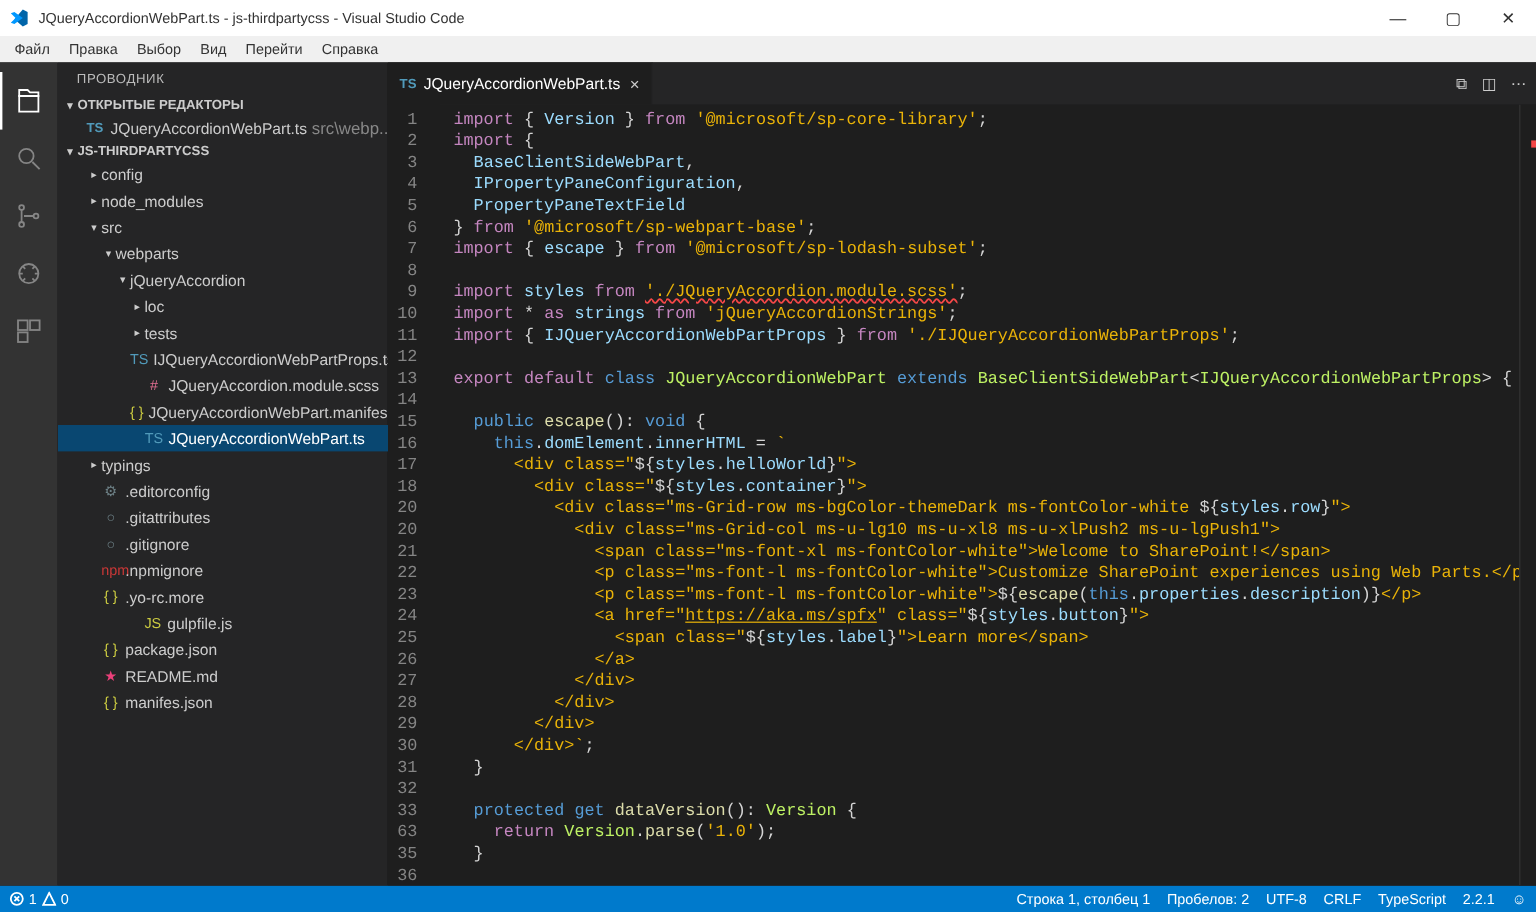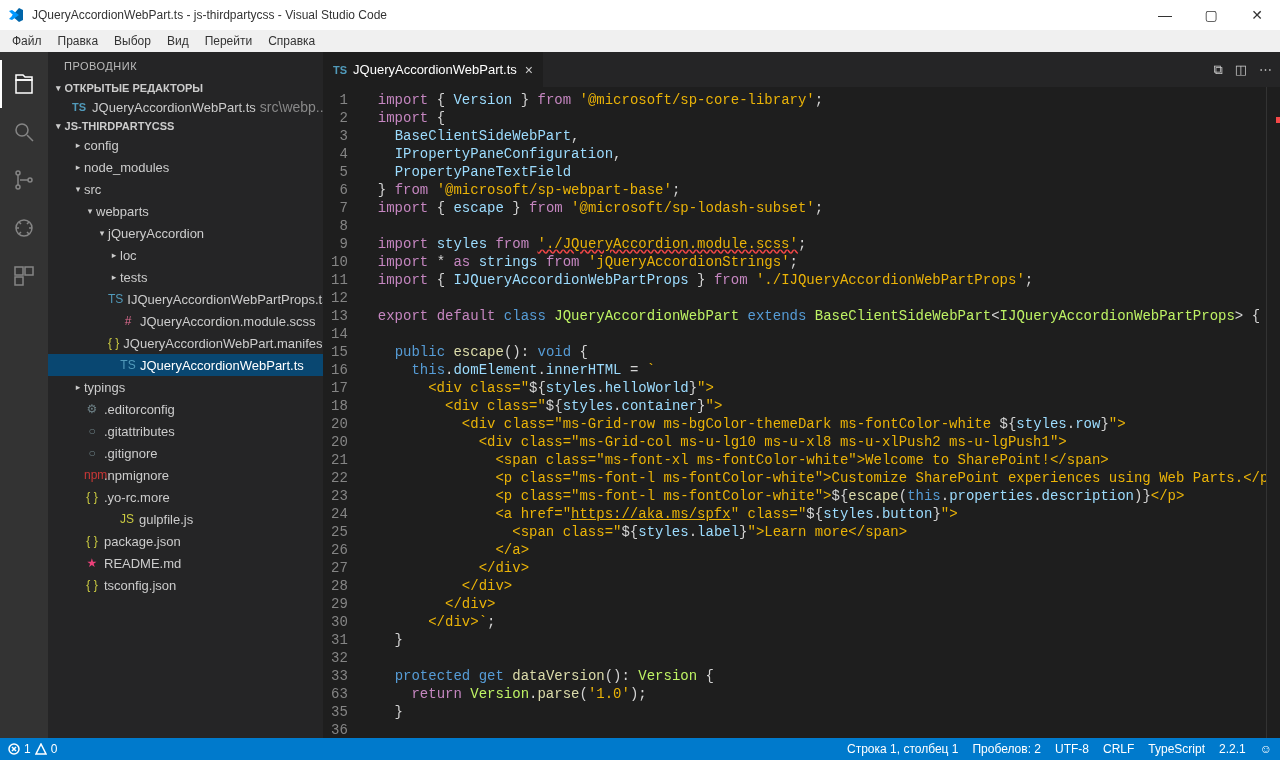--- a/index.html
+++ b/index.html
@@ -226,21 +226,21 @@
           <span>package.json</span>
         </div>
         <div class="tree-item indent-1">
           <span class="arrow"></span>
           <span class="ficon" style="color: rgb(236, 64, 122);">★</span>
           <span>README.md</span>
         </div>
         <div class="tree-item indent-1">
           <span class="arrow"></span>
           <span class="ficon" style="color: rgb(203, 203, 65);">{ }</span>
-          <span>tsconfig.json</span>
+          <span>manifes.json</span>
         </div>
       </div>
   </div>
 
   <div class="editor">
     <div class="tabbar">
       <div class="tab">
         <span class="ficon">TS</span>
         <span>JQueryAccordionWebPart.ts</span>
         <span class="close">×</span>

